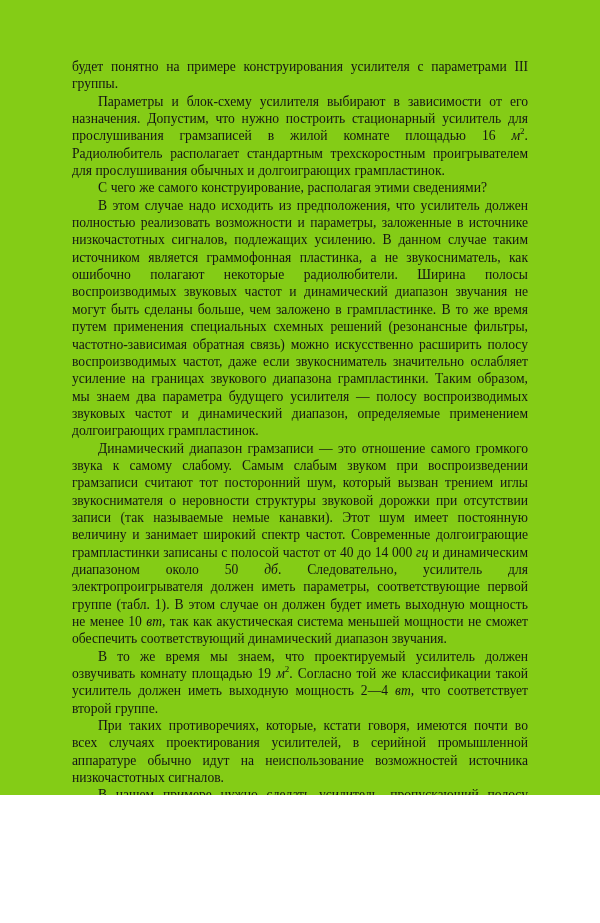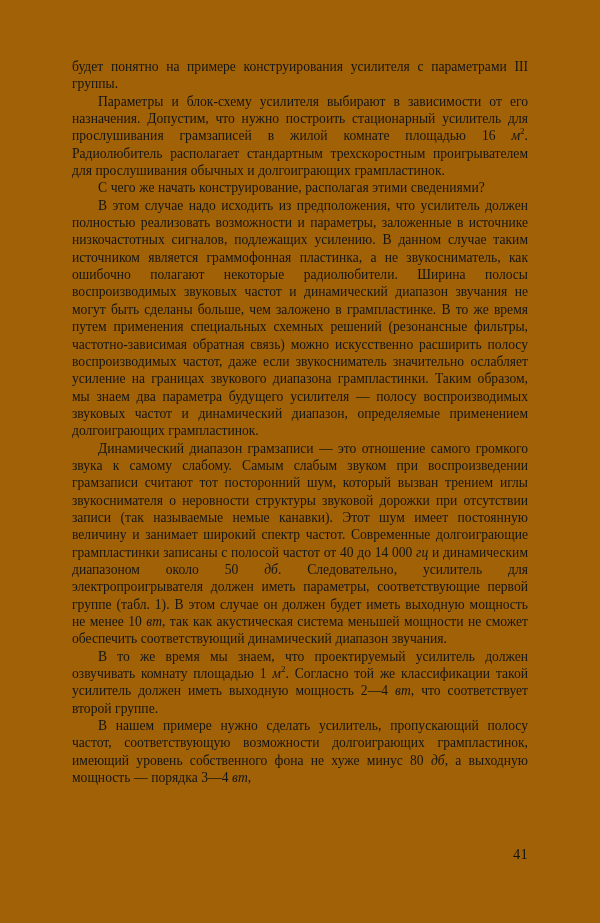--- a/index.html
+++ b/index.html
@@ -4,22 +4,22 @@
 <title>Страница 61</title>
 <style>
   html, body {
     margin: 0;
     padding: 0;
     background: #ffffff;
   }
   .page {
     position: relative;
     width: 600px;
-    height: 923px;
-    background: #a16207;
+    height: 795px;
+    background: #84cc16;
     overflow: hidden;
     font-family: "Liberation Serif", "DejaVu Serif", serif;
     color: #141414;
   }
   .textblock {
     position: absolute;
     left: 72px;
     top: 58px;
     width: 456px;
   }
@@ -62,28 +62,29 @@
 <body>
 
 <div class="page">
 
   <div class="textblock">
 
     <p class="para noindent">будет понятно на примере конструирования усилителя с параметрами III группы.</p>
 
     <p class="para"><b class="lead">Параметры и блок-схему усилителя</b><span> выбирают в зависимости от его назначения. Допустим, что нужно построить стационарный усилитель для прослушивания грамзаписей в жилой комнате площадью 16 </span><i class="unit">м</i><sup class="sq">2</sup><span>. Радиолюбитель располагает стандартным трехскоростным проигрывателем для прослушивания обычных и долгоиграющих грампластинок.</span></p>
 
-    <p class="para">С чего же начать конструирование, располагая этими сведениями?</p>
+    <p class="para">С чего же самого конструирование, располагая этими сведениями?</p>
 
     <p class="para">В этом случае надо исходить из предположения, что усилитель должен полностью реализовать возможности и параметры, заложенные в источнике низкочастотных сигналов, подлежащих усилению. В данном случае таким источником является граммофонная пластинка, а не звукосниматель, как ошибочно полагают некоторые радиолюбители. Ширина полосы воспроизводимых звуковых частот и динамический диапазон звучания не могут быть сделаны больше, чем заложено в грампластинке. В то же время путем применения специальных схемных решений (резонансные фильтры, частотно-зависимая обратная связь) можно искусственно расширить полосу воспроизводимых частот, даже если звукосниматель значительно ослабляет усиление на границах звукового диапазона грампластинки. Таким образом, мы знаем два параметра будущего усилителя — полосу воспроизводимых звуковых частот и динамический диапазон, определяемые применением долгоиграющих грампластинок.</p>
 
     <p class="para"><span>Динамический диапазон грамзаписи — это отношение самого громкого звука к самому слабому. Самым слабым звуком при воспроизведении грамзаписи считают тот посторонний шум, который вызван трением иглы звукоснимателя о неровности структуры звуковой дорожки при отсутствии записи (так называемые немые канавки). Этот шум имеет постоянную величину и занимает широкий спектр частот. Современные долгоиграющие грампластинки записаны с полосой частот от 40 до 14 000 </span><i class="unit">гц</i><span> и динамическим диапазоном около 50 </span><i class="unit">дб</i><span>. Следовательно, усилитель для электропроигрывателя должен иметь параметры, соответствующие первой группе (табл. 1). В этом случае он должен будет иметь выходную мощность не менее 10 </span><i class="unit">вт</i><span>, так как акустическая система меньшей мощности не сможет обеспечить соответствующий динамический диапазон звучания.</span></p>
 
-    <p class="para"><span>В то же время мы знаем, что проектируемый усилитель должен озвучивать комнату площадью 1 </span><i class="unit">м</i><sup class="sq">2</sup><span>. Согласно той же классификации такой усилитель должен иметь выходную мощность 2—4 </span><i class="unit">вт</i><span>, что соответствует второй группе.</span></p>
+    <p class="para"><span>В то же время мы знаем, что проектируемый усилитель должен озвучивать комнату площадью 19 </span><i class="unit">м</i><sup class="sq">2</sup><span>. Согласно той же классификации такой усилитель должен иметь выходную мощность 2—4 </span><i class="unit">вт</i><span>, что соответствует второй группе.</span></p>
 
+    <p class="para">При таких противоречиях, которые, кстати говоря, имеются почти во всех случаях проектирования усилителей, в серийной промышленной аппаратуре обычно идут на неиспользование возможностей источника низкочастотных сигналов.</p>
 
 
     <p class="para"><span>В нашем примере нужно сделать усилитель, пропускающий полосу частот, соответствующую возможности долгоиграющих грампластинок, имеющий уровень собственного фона не хуже минус 80 </span><i class="unit">дб</i><span>, а выходную мощность — порядка 3—4 </span><i class="unit">вт</i><span>,</span></p>
 
   </div>
 
   <div class="folio">41</div>
 
 </div>
 

